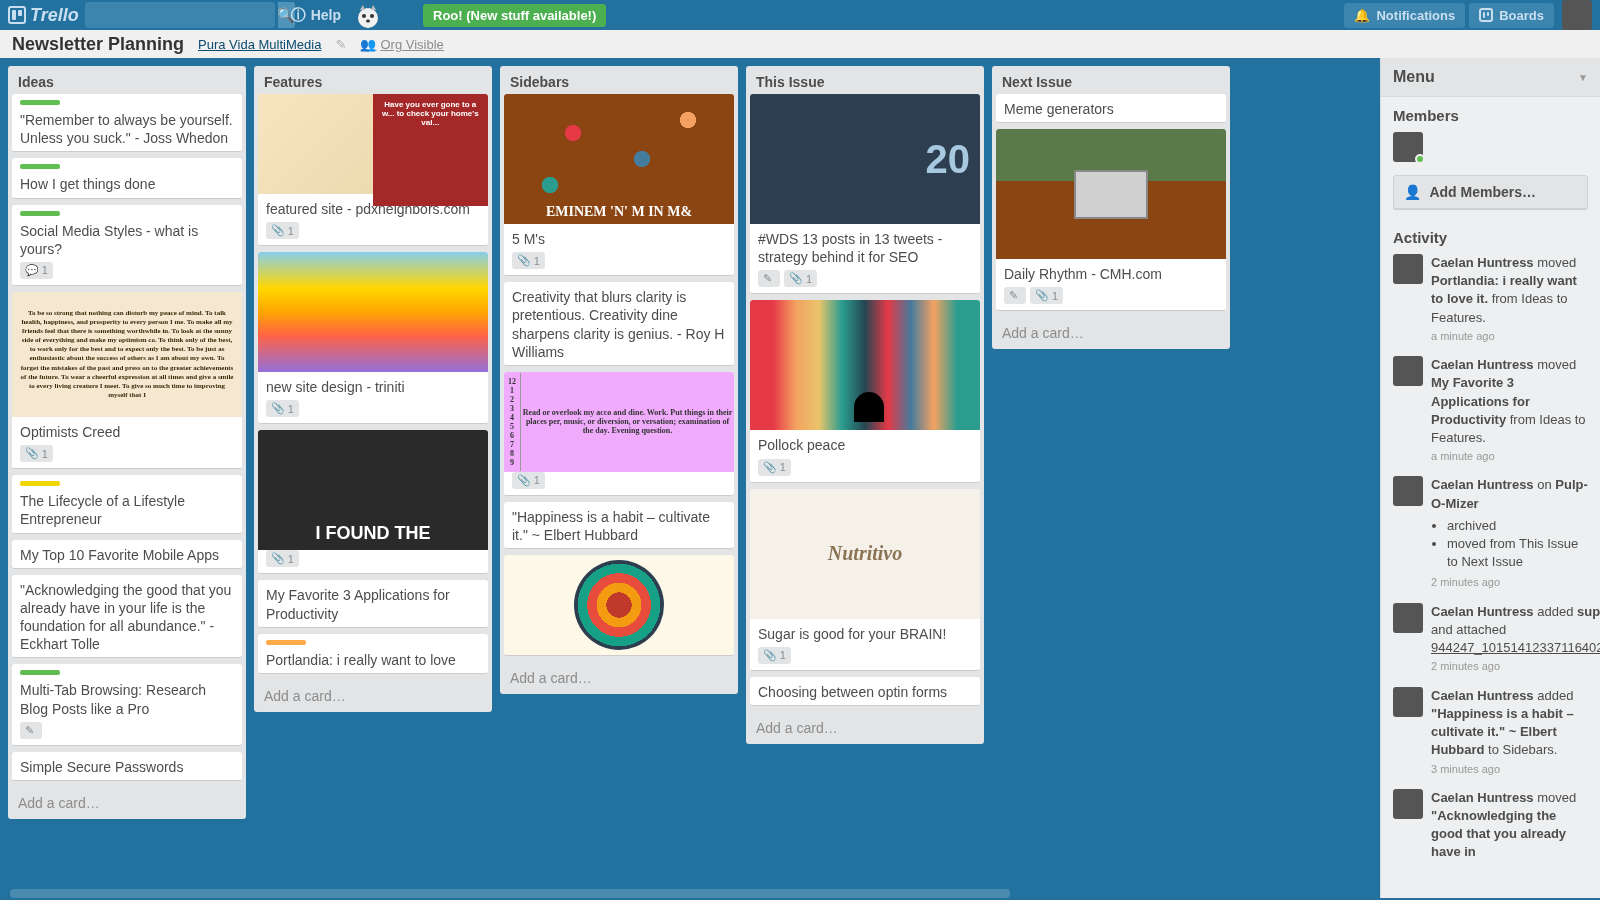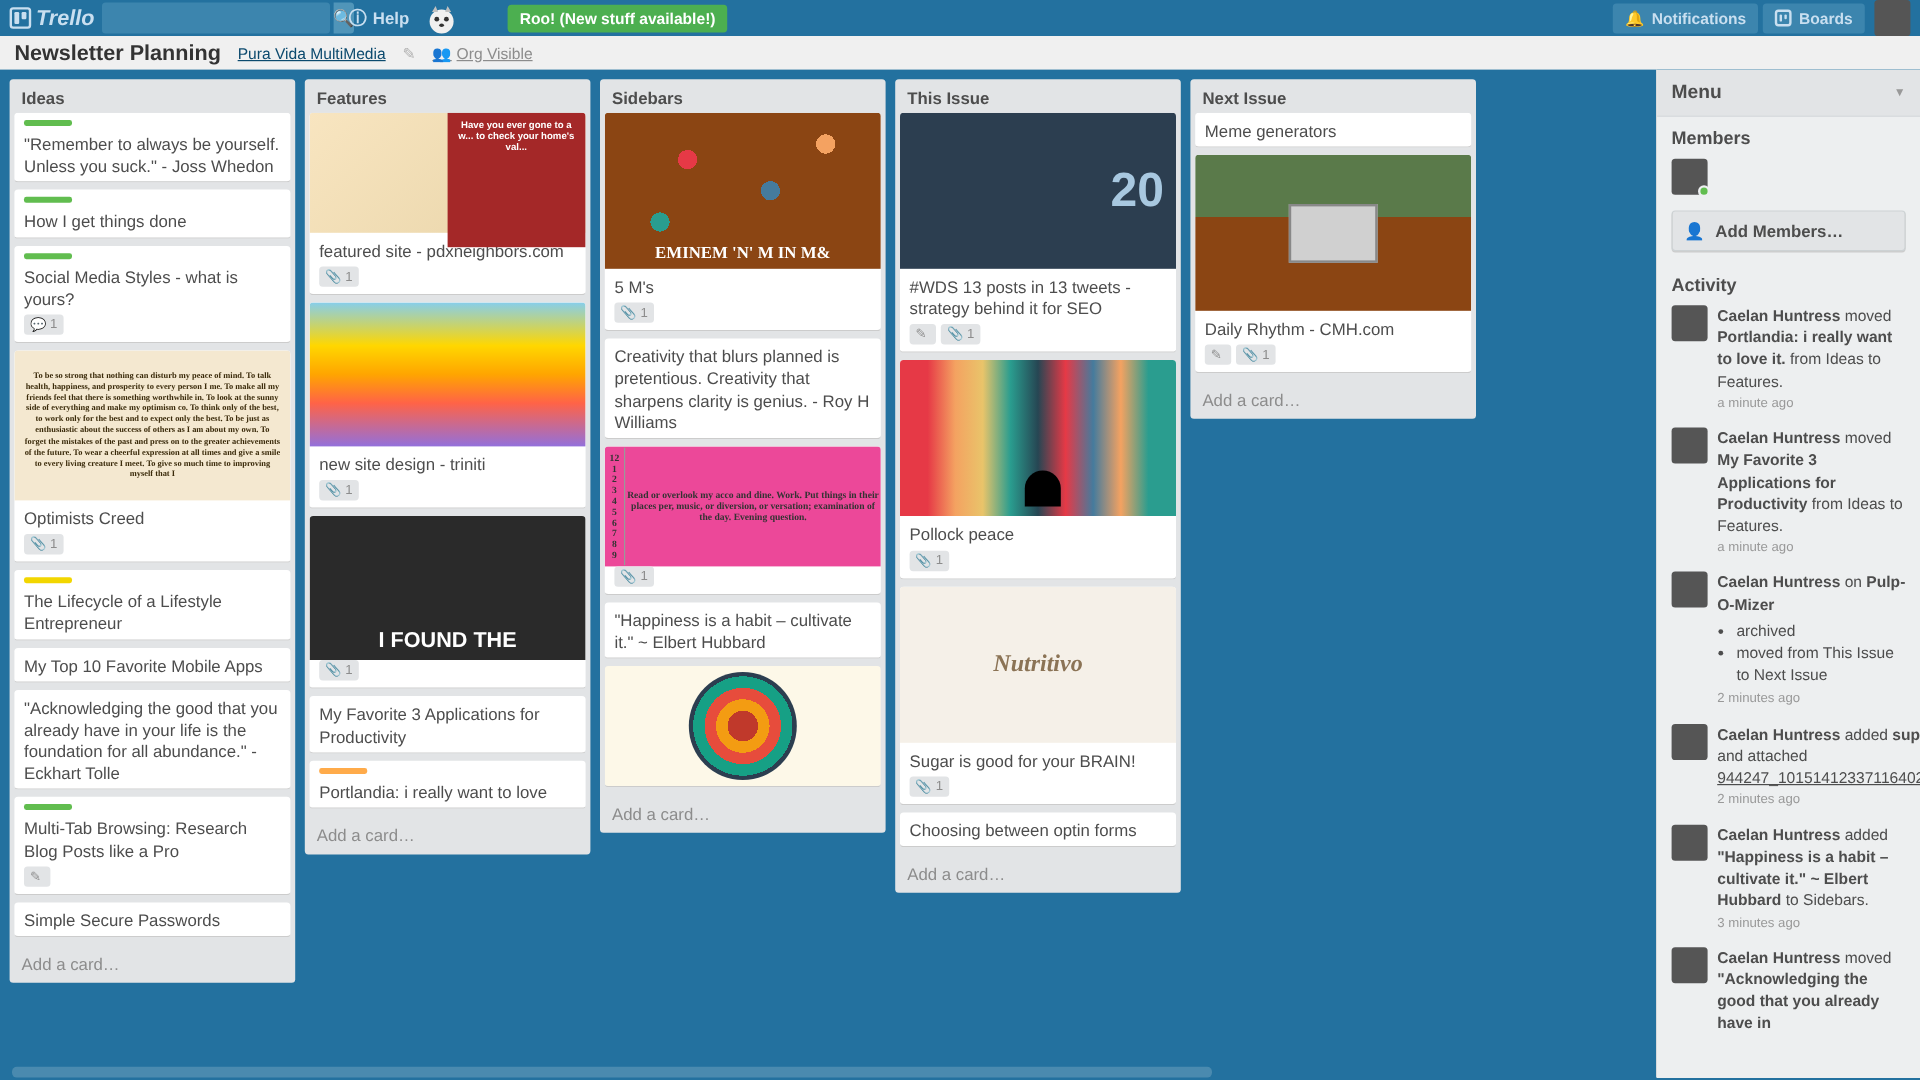--- a/index.html
+++ b/index.html
@@ -64,21 +64,21 @@
 .cover-rainbow { background: linear-gradient(180deg, #87CEEB 0%, #FFD700 30%, #FFA500 50%, #FF6347 70%, #9370DB 100%); }
 .cover-bw { background: #2a2a2a; display: flex; align-items: flex-end; justify-content: center; color: #fff; font-size: 18px; font-weight: 900; font-family: Impact, sans-serif; padding-bottom: 6px; }
 .cover-mm { background: radial-gradient(circle at 30% 30%, #e63946 8px, transparent 8px), radial-gradient(circle at 60% 50%, #457b9d 8px, transparent 8px), radial-gradient(circle at 80% 20%, #f4a261 8px, transparent 8px), radial-gradient(circle at 20% 70%, #2a9d8f 8px, transparent 8px), #8b4513; display: flex; align-items: flex-end; color: #fff; font-weight: 900; font-family: Impact; font-size: 14px; padding: 4px; }
 .cover-wds { background: #2c3e50; display: flex; align-items: center; justify-content: flex-end; color: #a8c8e0; font-size: 40px; font-weight: bold; padding-right: 10px; }
 .cover-paint { background: linear-gradient(90deg, #e63946 10%, #f4a261 20%, #e9c46a 30%, #2a9d8f 40%, #264653 50%, #e63946 60%, #457b9d 70%, #f4a261 80%, #2a9d8f 90%); position: relative; }
 .cover-paint::after { content: ''; position: absolute; bottom: 8px; left: 45%; width: 30px; height: 30px; background: #000; border-radius: 50% 50% 0 0; }
 .cover-nutritivo { background: #f5f0e8; display: flex; align-items: center; justify-content: center; color: #8B7355; font-style: italic; font-size: 20px; font-family: cursive; }
 .cover-laptop { background: linear-gradient(180deg, #5a7a4a 40%, #8B4513 40%); display: flex; align-items: center; justify-content: center; }
 .cover-laptop::before { content: ''; width: 70px; height: 45px; background: #d0d0d0; border: 2px solid #888; }
 .cover-parchment { background: #f4e8d0; color: #3a2a0a; font-size: 7px; padding: 8px; line-height: 1.3; text-align: center; font-family: serif; overflow: hidden; }
-.cover-franklin { background: #ec4899; color: #333; font-size: 8px; font-family: serif; display: flex; }
+.cover-franklin { background: #f0abfc; color: #333; font-size: 8px; font-family: serif; display: flex; }
 .cover-franklin::before { content: '12\A 1\A 2\A 3\A 4\A 5\A 6\A 7\A 8\A 9'; white-space: pre; padding: 4px; border-right: 1px solid #999; }
 .cover-mandala { background: #fdf8e8; display: flex; align-items: center; justify-content: center; }
 .cover-mandala::before { content: ''; width: 90px; height: 90px; background: radial-gradient(circle, #c0392b 20%, #f39c12 20%, #f39c12 35%, #e74c3c 35%, #e74c3c 50%, #16a085 50%, #16a085 65%, #2c3e50 65%); border-radius: 50%; }
 .board-bar { background: #F0F0F0; display: flex; align-items: center; padding: 3px 12px; height: 28px; }
 </style>
 </head>
 <body>
 
 <div class="header">
   <div class="logo">
@@ -214,21 +214,21 @@
         <div class="list-header">Sidebars</div>
         <div class="list-cards list-scroll">
           <div class="card">
             <div class="card-cover cover-mm" style="height: 130px;">EMINEM 'N' M IN M&amp;</div>
             <div class="card-title">5 M's</div>
             <div class="card-badges">
               <span class="badge"><span class="ico">📎</span>1</span>
             </div>
           </div>
           <div class="card">
-            <div class="card-title">Creativity that blurs planned is pretentious. Creativity that sharpens clarity is genius. - Roy H Williams</div>
+            <div class="card-title">Creativity that blurs clarity is pretentious. Creativity dine sharpens clarity is genius. - Roy H Williams</div>
           </div>
           <div class="card">
             <div class="card-cover cover-franklin">Read or overlook my acco and dine. Work. Put things in their places per, music, or diversion, or versation; examination of the day. Evening question.</div>
             <div class="card-badges">
               <span class="badge"><span class="ico">📎</span>1</span>
             </div>
           </div>
           <div class="card">
             <div class="card-title">"Happiness is a habit – cultivate it." ~ Elbert Hubbard</div>
           </div>

